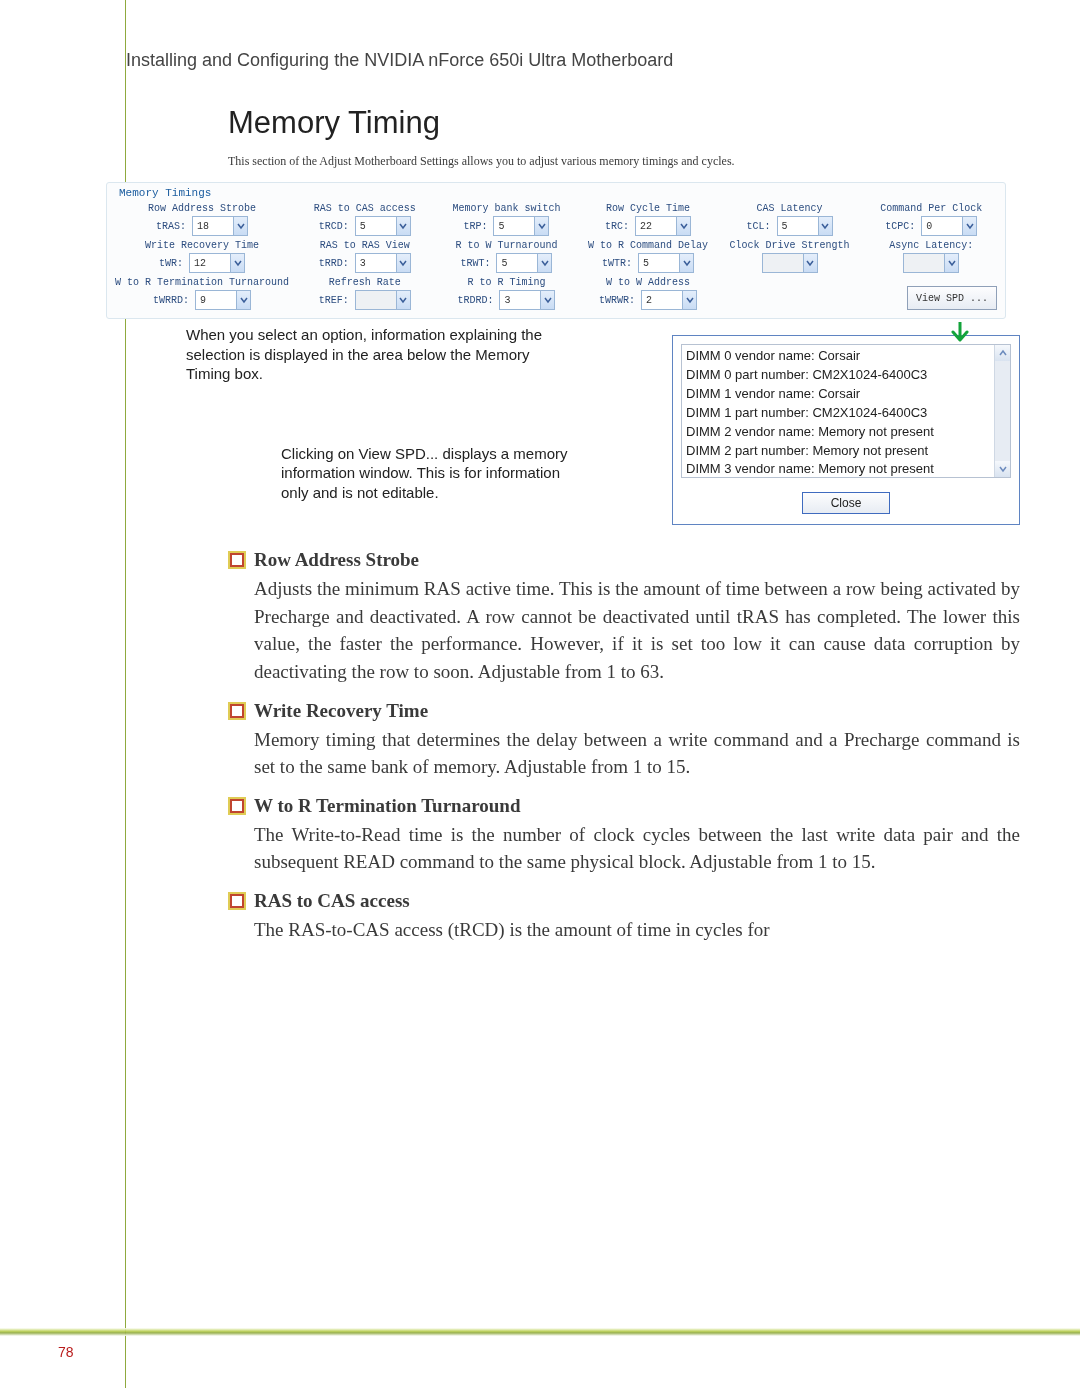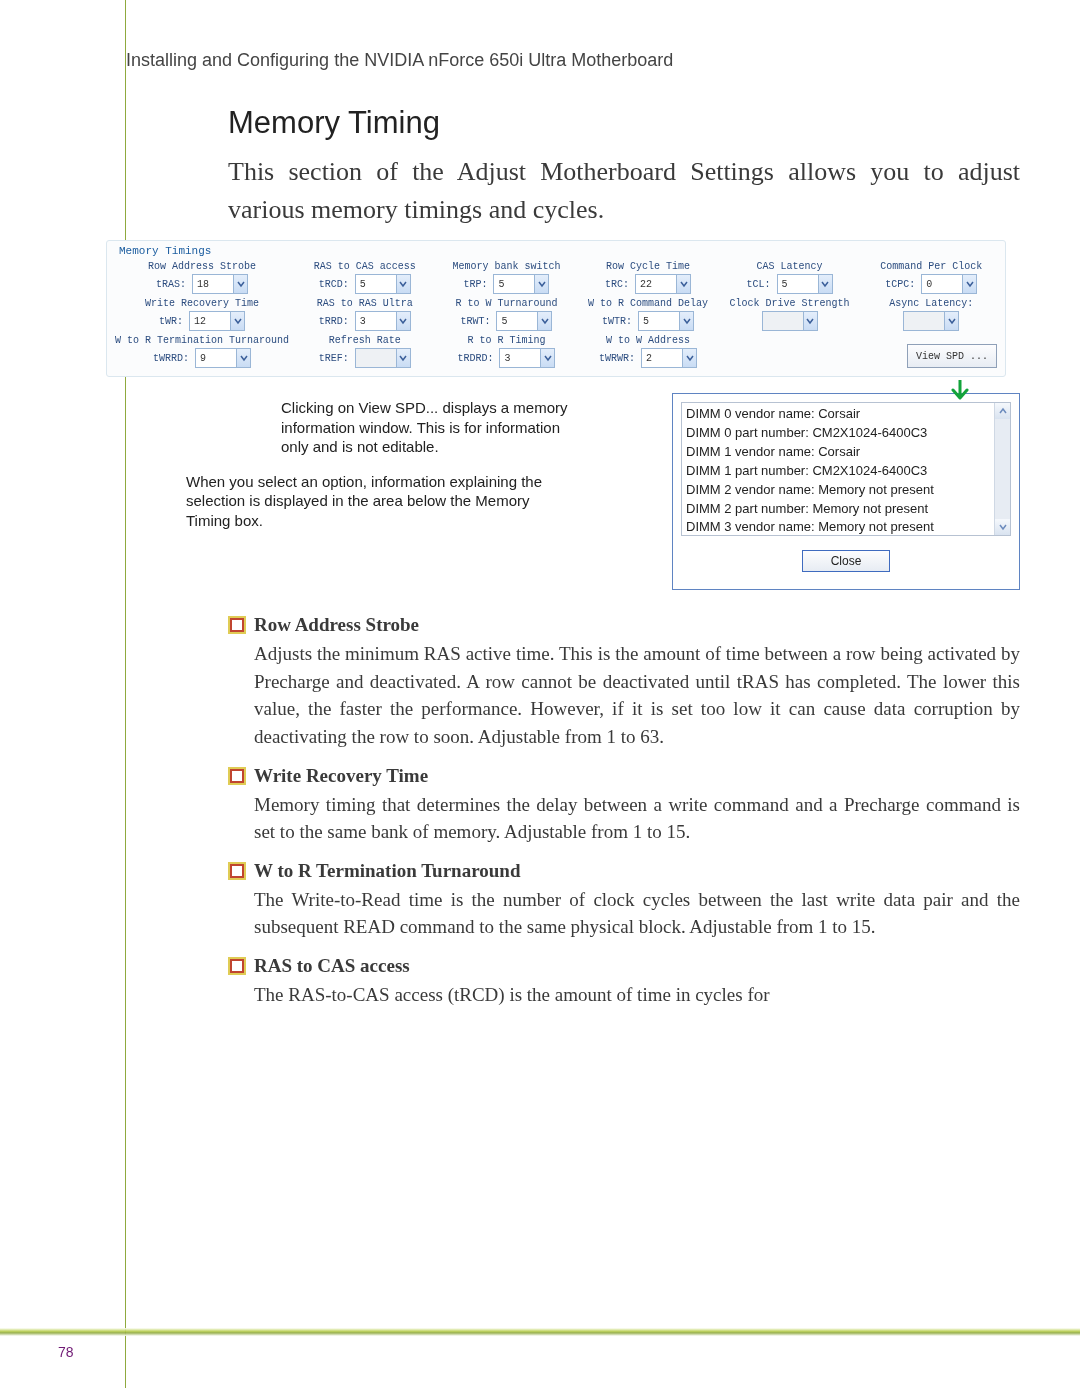--- a/index.html
+++ b/index.html
@@ -38,21 +38,21 @@
 
   .section-title {
     font-family: Arial, Helvetica, sans-serif;
     font-size: 31px;
     font-weight: 400;
     color: #222;
     margin: 0 0 12px 102px;
   }
 
   .section-intro {
-    font-size: 26px;
+    font-size: 12px;
     line-height: 1.45;
     text-align: justify;
     margin: 0 0 12px 102px;
   }
 
   
   .mt-panel {
     border: 1px solid #dbe7ef;
     background: #fbfcfd;
     border-radius: 3px;
@@ -182,21 +182,21 @@
   }
   .item-title { font-weight:bold; font-size:19px; }
   .item-body {
     font-size:19px; line-height:1.45; text-align:justify;
     margin: 4px 0 0 24px;
   }
 
   .page-footer {
     position:absolute; left:58px; bottom:28px;
     font-family: Arial, Helvetica, sans-serif;
-    font-size: 14px; color:#701a75;
+    font-size: 14px; color:#b91c1c;
   }
   .footer-bar {
     position:absolute; left:0; right:0; bottom:52px; height:8px;
     background:linear-gradient(#fff 0,#b9cf4e 40%,#8fa93e 60%,#fff 100%);
     opacity:.9;
   }
 </style>
 </head>
 <body>
 
@@ -303,21 +303,21 @@
             <span>12</span>
               <span class="mt-chev">
                 <svg width="8" height="8">
                   <path d="M1 2 L4 6 L7 2" stroke="#3b5f9a" fill="none" stroke-width="1.5"></path>
                 </svg>
               </span>
           </span>
         </span>
       </div>
         <div class="mt-cell">
-        <span class="caption">RAS to RAS Ultra</span>
+        <span class="caption">RAS to RAS View</span>
         <span class="mt-row">
           <label>tRRD:</label>
           <span class="mt-select ">
             <span>3</span>
               <span class="mt-chev">
                 <svg width="8" height="8">
                   <path d="M1 2 L4 6 L7 2" stroke="#3b5f9a" fill="none" stroke-width="1.5"></path>
                 </svg>
               </span>
           </span>
@@ -437,22 +437,22 @@
       </div>
         <div></div>
         <div class="mt-viewspd-wrap">
           <span class="mt-btn">View SPD ...</span>
         </div>
       </div>
   </div>
 
   <div class="notes-row">
     <div class="notes-left">
+      <p class="note n1">When you select an option, information explaining the selection is displayed in the area below the Memory Timing box.</p>
       <p class="note n2">Clicking on View SPD... displays a memory information window. This is for information only and is not editable.</p>
-      <p class="note n1">When you select an option, information explaining the selection is displayed in the area below the Memory Timing box.</p>
     </div>
 
     <div class="mi-dialog">
       <svg class="arrow-down" width="22" height="22">
           <path d="M11 0 L11 14 M4 10 L11 18 L18 10" stroke="#13a33b" stroke-width="3" fill="none" stroke-linejoin="round" stroke-linecap="round"></path>
         </svg>
       <div class="mi-body">
         <div class="mi-list" id="mi-list">
             <div style="padding-right: 18px;">
               <div>DIMM 0 vendor name: Corsair</div>

